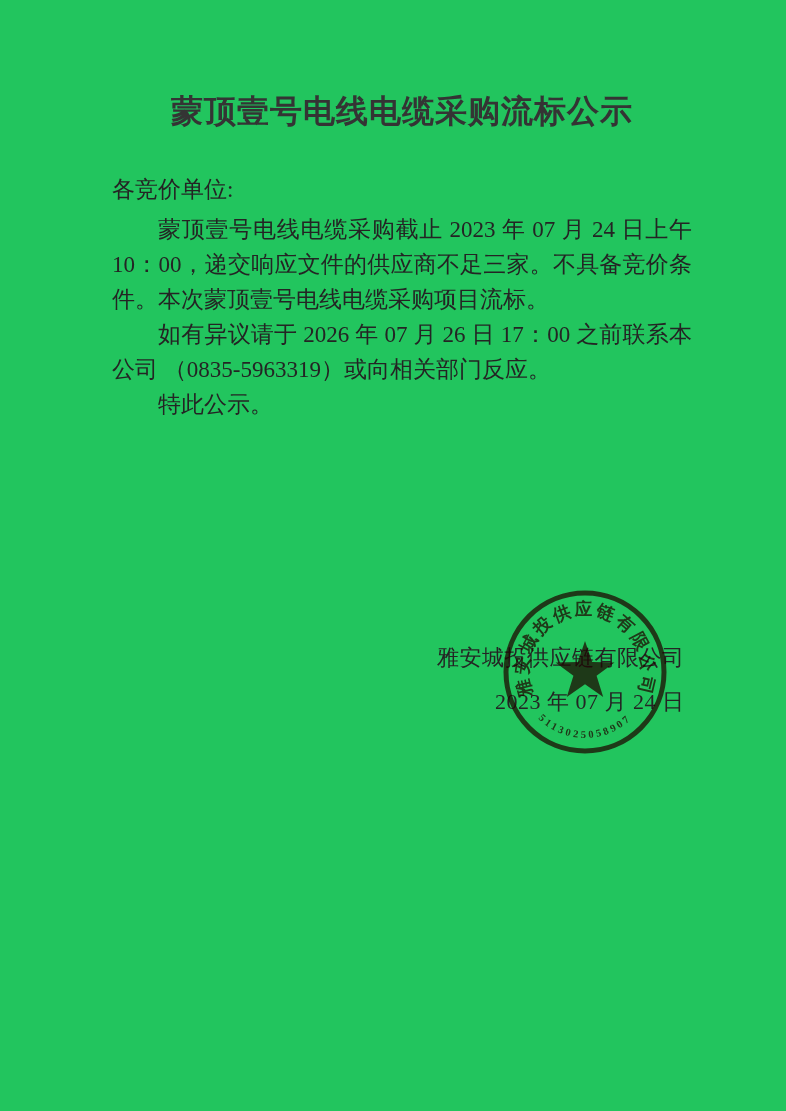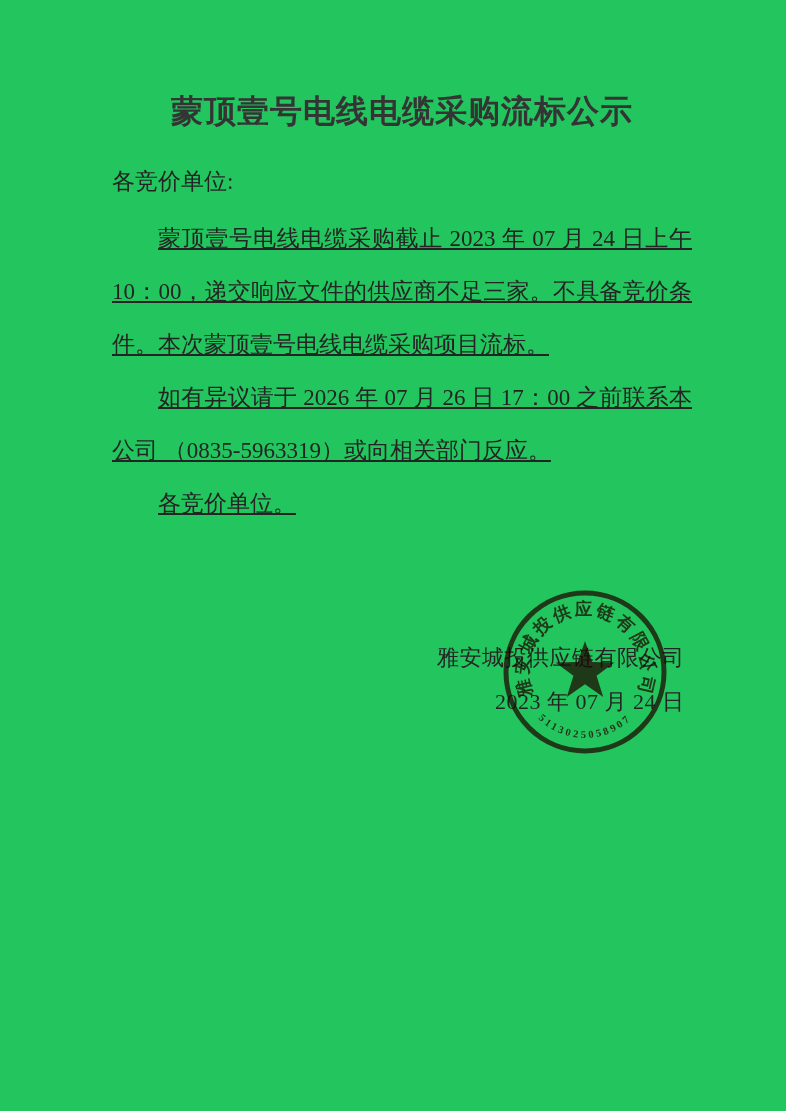--- a/index.html
+++ b/index.html
@@ -24,35 +24,34 @@
     text-align: center;
     font-size: 32px;
     font-weight: 700;
     letter-spacing: 1px;
     color: #343434;
     margin: 0;
   }
   .salutation {
     position: absolute;
     left: 112px;
-    top: 166px;
+    top: 174px;
     font-size: 23px;
     color: #242424;
     margin: 0;
   }
   .body-text {
     position: absolute;
     left: 112px;
     top: 212px;
     width: 580px;
     font-size: 23px;
-    line-height: 53px;
+    line-height: 35px;
     color: #242424;
     text-align: justify;
-    text-decoration: underline;
   }
   .body-text p {
     margin: 0;
     text-indent: 2em;
   }
   .sig-company {
     position: absolute;
     left: 437px;
     top: 643px;
     font-size: 22px;
@@ -99,21 +98,21 @@
 
 <div class="page">
 
   <h1 class="doc-title">蒙顶壹号电线电缆采购流标公示</h1>
 
   <p class="salutation">各竞价单位:</p>
 
   <div class="body-text">
     <p>蒙顶壹号电线电缆采购截止 2023 年 07 月 24 日上午 10：00，递交响应文件的供应商不足三家。不具备竞价条件。本次蒙顶壹号电线电缆采购项目流标。</p>
     <p>如有异议请于 2026 年 07 月 26 日 17：00 之前联系本公司 （0835-5963319）或向相关部门反应。</p>
-    <p>各竞价单位。</p>
+    <p>特此公示。</p>
   </div>
 
   <div class="sig-company">雅安城投供应链有限公司</div>
 
   <div class="sig-date">2023 年 07 月 24 日</div>
 
   <div class="seal">
     <svg viewBox="0 0 168 168" xmlns="http://www.w3.org/2000/svg">
       <defs>
         <path id="sealTopArc" d="M 32.34 108.09 A 57 57 0 1 1 135.66 108.09" fill="none"></path>

